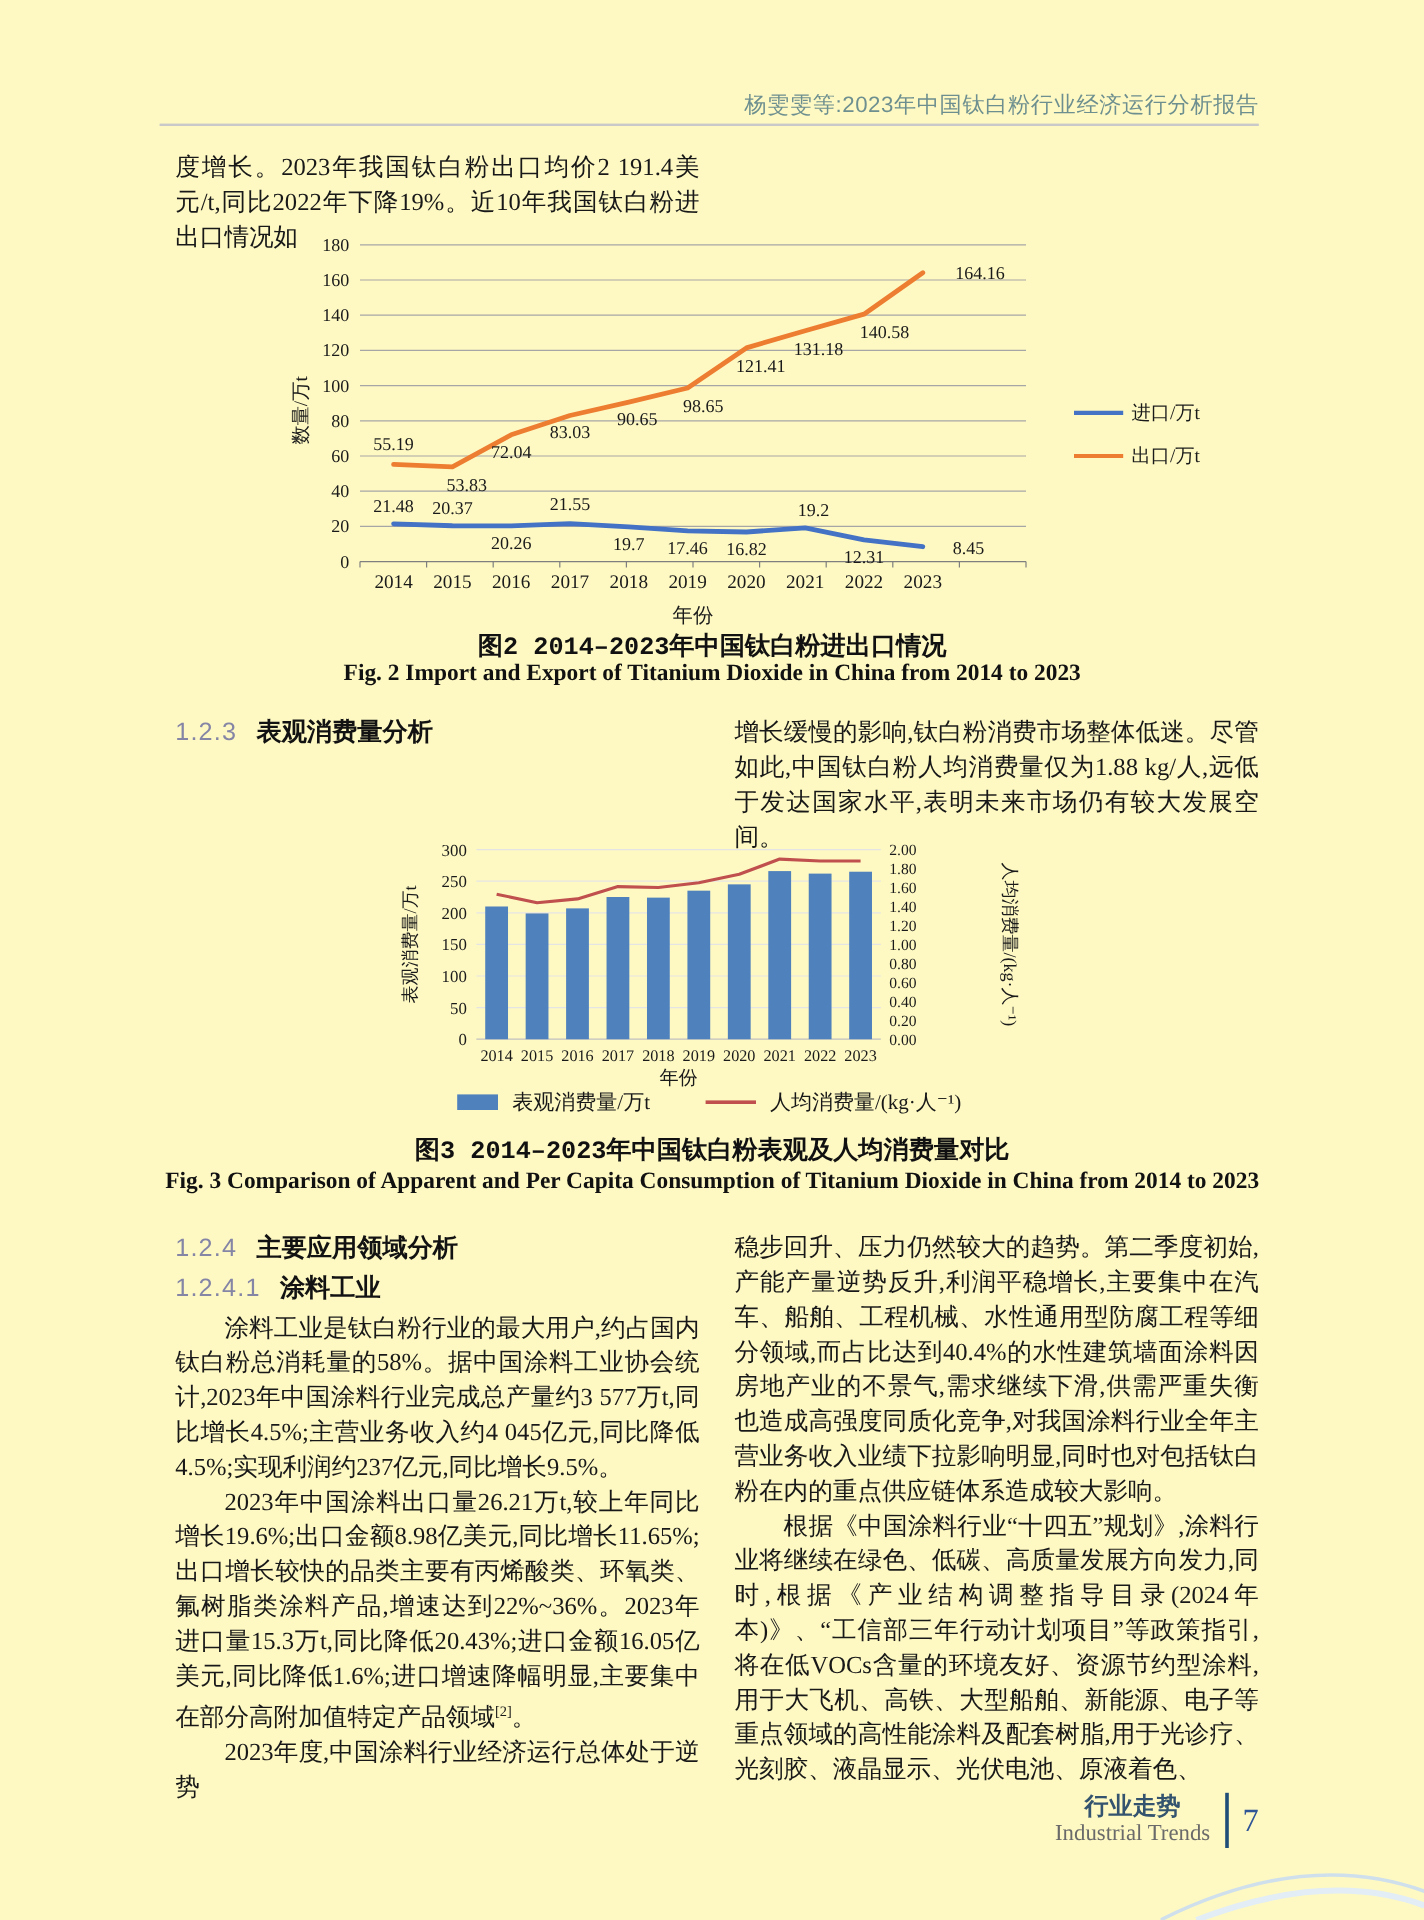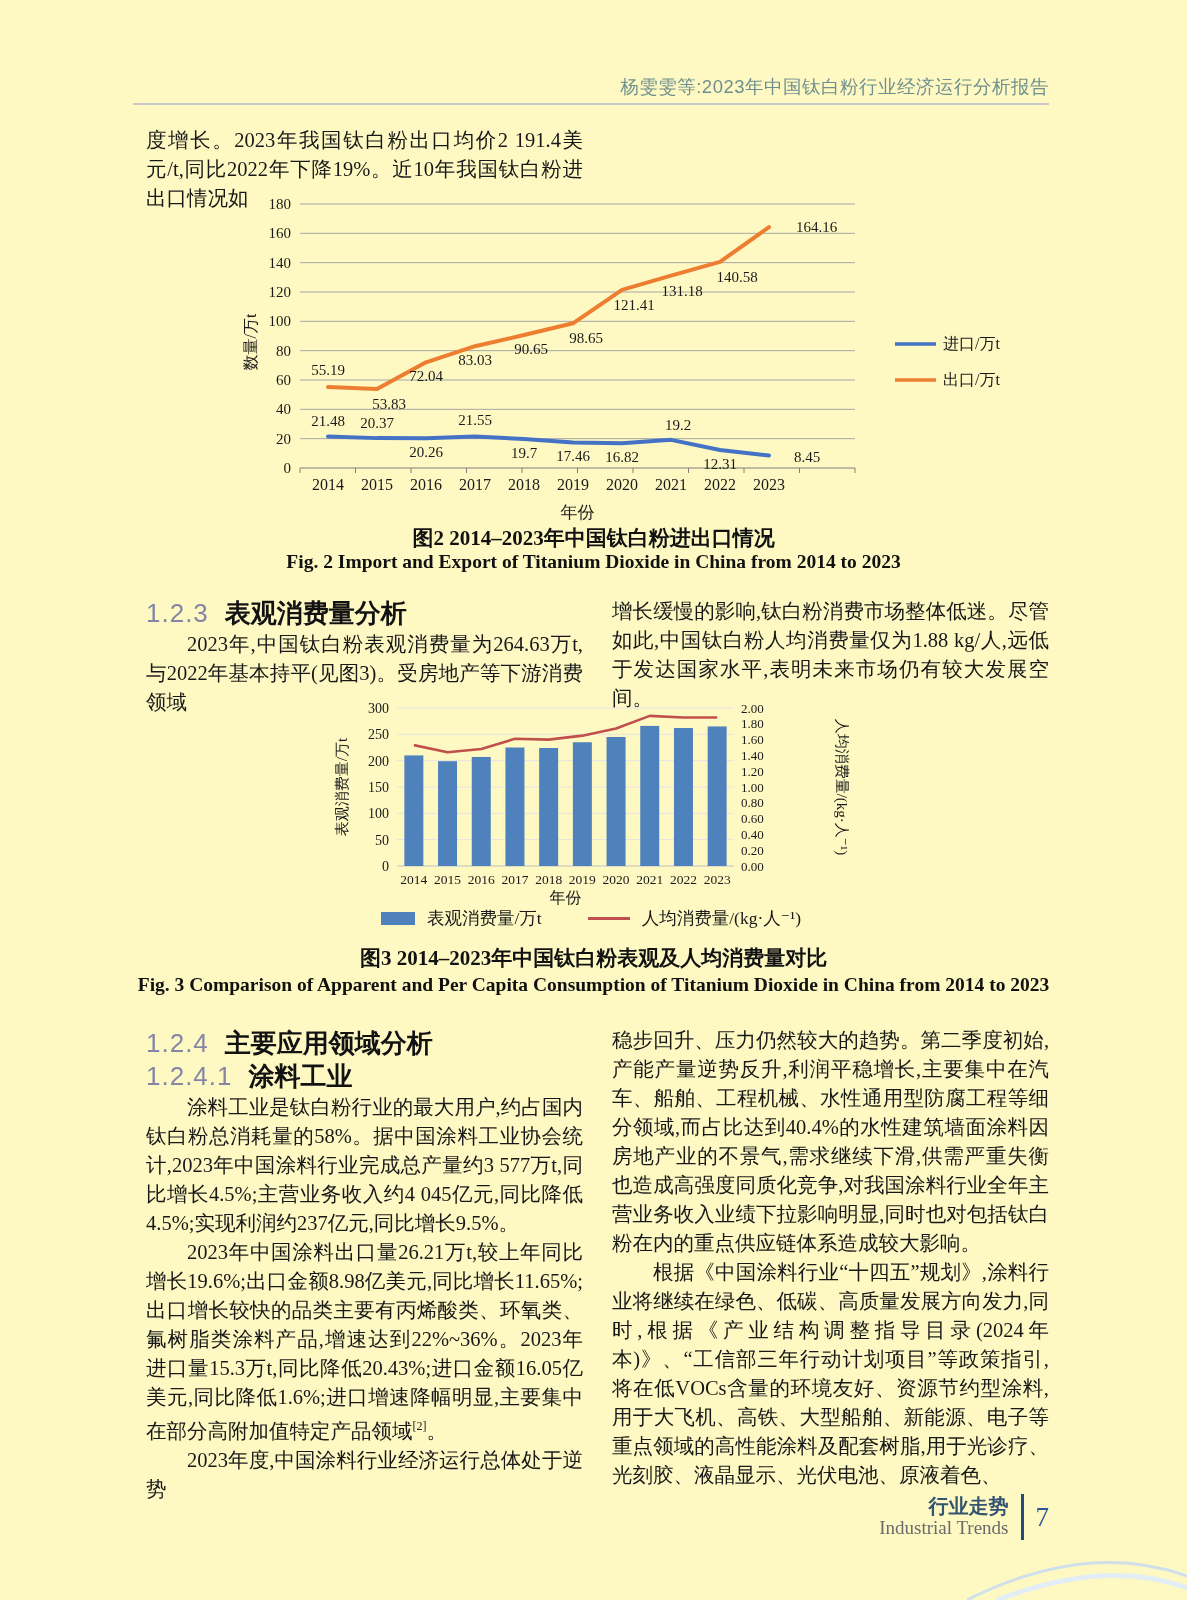--- a/index.html
+++ b/index.html
@@ -11,43 +11,43 @@
                  font-size:18.5px; color:#6e8f8f; letter-spacing:.5px; }
   .header-rule { position:absolute; left:133px; top:103px; width:916px; height:1.5px; background:#c9c9c9; }
 
   .col-left  { position:absolute; left:133px; width:437px;margin-left:13px; }
   .col-right { position:absolute; left:612px; width:437px; }
   .body-text { font-size:20.5px; line-height:29px; color:#181818; text-align:justify; }
   .indent { text-indent:2em; }
   sup.ref { font-size:12px; vertical-align:super; }
 
   .sec-head { display:flex; gap:16px; align-items:baseline;
-              font-family:"Liberation Sans","DejaVu Sans",sans-serif; font-size:26px; }
+              font-family:"Liberation Sans","DejaVu Sans",sans-serif; font-size:21px; }
   .sec-num { color:#8585a6; letter-spacing:1px; }
   .sec-title { color:#121212; font-weight:600; }
 
   .fig-caption-cn { position:absolute; left:0; width:1187px; text-align:center;
                     font-weight:bold; font-size:21px; color:#111;
-                    font-family:Liberation Serif, serif; }
+                    font-family:Liberation Mono, monospace; }
   .fig-caption-en { position:absolute; left:0; width:1187px; text-align:center;
                     font-weight:bold; font-size:19.5px; color:#111; }
 
   svg text { font-family:"Liberation Serif","DejaVu Serif",serif; fill:#1a1a1a; }
 
   .fig3-legend { position:absolute; left:133px; top:906px; width:916px;
                  display:flex; justify-content:center; align-items:center; gap:46px;
                  font-size:17.5px; color:#181818; }
   .fig3-legend .entry { display:flex; align-items:center; gap:12px; }
   .swatch-bar { width:34px; height:13px; }
   .swatch-line { width:42px; height:3px; }
 
   .footer { position:absolute; top:1494px; left:700px; width:349px;
             display:flex; justify-content:flex-end; align-items:center; gap:12px; }
   .footer-cn { font-family:"Liberation Sans","DejaVu Sans",sans-serif; font-weight:bold;
-               font-size:20px; color:#33536e; text-align:right; line-height:22px; }
+               font-size:20px; color:#33536e; text-align:center; line-height:22px; }
   .footer-en { font-size:19px; color:#6a6a6a; font-weight:normal;
                font-family:"Liberation Serif","DejaVu Serif",serif; }
   .footer-bar { width:3px; height:46px; background:#1f4e79; }
   .footer-page { font-size:27px; color:#2f5597; }
 
   .corner-deco { position:absolute; right:0; bottom:0; }
 </style>
 </head>
 <body>
 
@@ -129,21 +129,20 @@
       <line x1="655" y1="188" x2="696" y2="188" stroke="#ed7d31" stroke-width="3.5"></line>
       <text x="703" y="193" font-size="16">出口/万t</text>
     </svg>
   <div class="fig-caption-cn" style="top:524px;">图2  2014–2023年中国钛白粉进出口情况</div>
   <div class="fig-caption-en" style="top:551px;">Fig. 2  Import and Export of Titanium Dioxide in China from 2014 to 2023</div>
 
   <div class="col-left sec-head" style="top:596px;">
     <span class="sec-num">1.2.3</span>
     <span class="sec-title">表观消费量分析</span>
   </div>
-  <p class="col-left body-text indent" style="top:630px;">2023年,中国钛白粉表观消费量为264.63万t,与2022年基本持平(见图3)。受房地产等下游消费领域</p>
   <p class="col-right body-text" style="top:597px;">增长缓慢的影响,钛白粉消费市场整体低迷。尽管如此,中国钛白粉人均消费量仅为1.88 kg/人,远低于发达国家水平,表明未来市场仍有较大发展空间。</p>
 
   <svg style="position:absolute; left:325px; top:694px;" width="540" height="212" viewBox="0 0 540 212">
       <line x1="72" y1="172" x2="409" y2="172" stroke="#bfbfbf" stroke-width="1"></line>
       <text x="64" y="177" text-anchor="end" font-size="14">0</text>
       <line x1="72" y1="145.66666666666666" x2="409" y2="145.66666666666666" stroke="#e4e4e4" stroke-width="1"></line>
       <text x="64" y="150.66666666666666" text-anchor="end" font-size="14">50</text>
       <line x1="72" y1="119.33333333333334" x2="409" y2="119.33333333333334" stroke="#e4e4e4" stroke-width="1"></line>
       <text x="64" y="124.33333333333334" text-anchor="end" font-size="14">100</text>
       <line x1="72" y1="93" x2="409" y2="93" stroke="#e4e4e4" stroke-width="1"></line>

